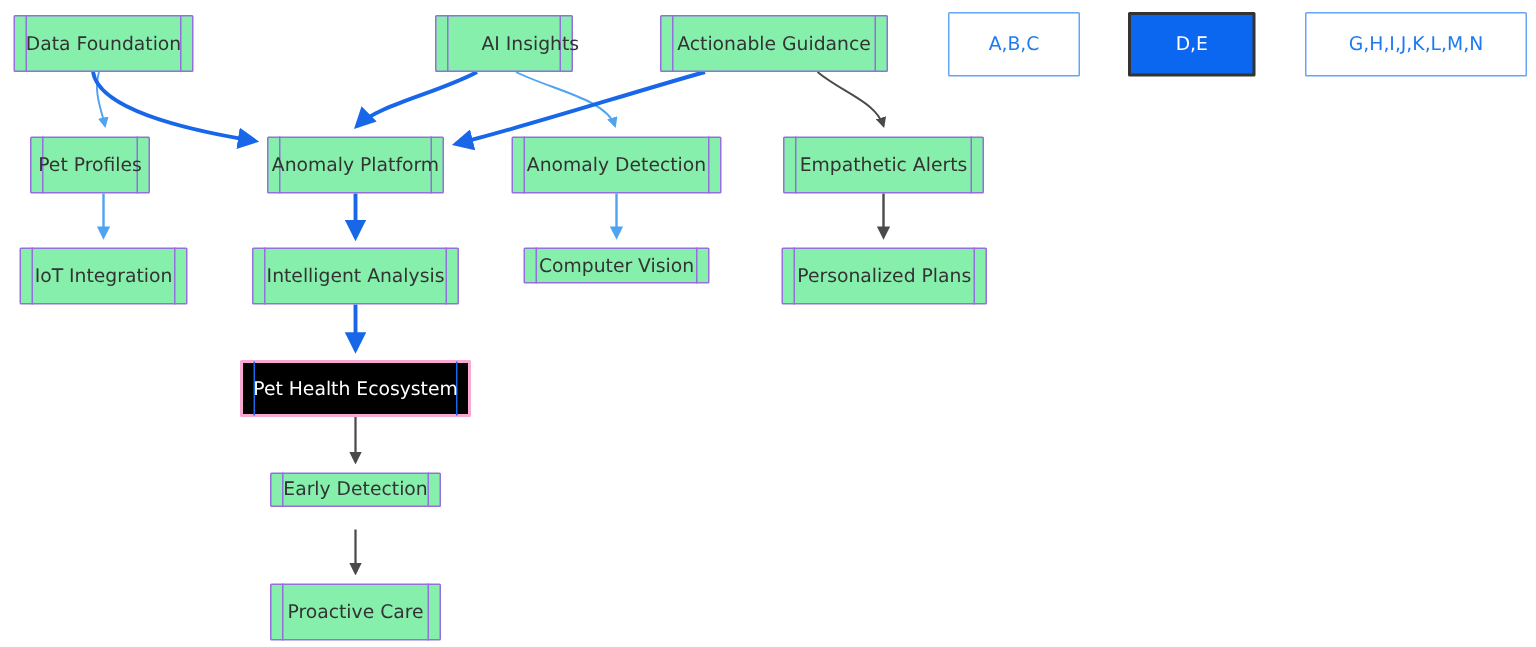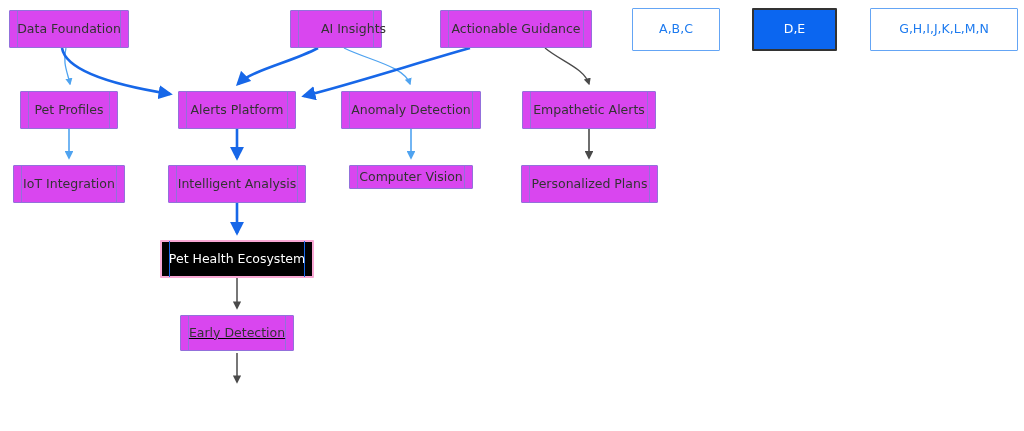--- a/index.html
+++ b/index.html
@@ -41,21 +41,21 @@
     top: 0;
     width: 1024px;
     height: 431px;
     z-index: 2;
   }
 
   
   .node {
     position: absolute;
     box-sizing: border-box;
-    background: #d946ef;
+    background: #86efac;
     border: 1px solid #9370DB;
     border-radius: 1px;
     display: flex;
     align-items: center;
     justify-content: center;
   }
   .node .node-label {
     font-size: 12.5px;
     color: #333333;
     line-height: 1;
@@ -173,26 +173,26 @@
     </div>
 
     <div class="node" style="left:290px; top:10px; width:92px; height:38px;padding-left:35px;">
       <span class="node-label">AI Insights</span>
     </div>
 
     <div class="node" style="left:440px; top:10px; width:152px; height:38px;">
       <span class="node-label">Actionable Guidance</span>
     </div>
 
-    <div class="node" style="left:20px; top:91px; width:98px; height:38px;align-items:center;">
+    <div class="node" style="left:20px; top:91px; width:80px; height:38px;align-items:center;">
       <span class="node-label">Pet Profiles</span>
     </div>
 
     <div class="node" style="left:178px; top:91px; width:118px; height:38px;">
-      <span class="node-label">Alerts Platform</span>
+      <span class="node-label">Anomaly Platform</span>
     </div>
 
     <div class="node" style="left:341px; top:91px; width:140px; height:38px;">
       <span class="node-label">Anomaly Detection</span>
     </div>
 
     <div class="node" style="left:522px; top:91px; width:134px; height:38px;">
       <span class="node-label">Empathetic Alerts</span>
     </div>
 
@@ -209,24 +209,27 @@
     </div>
 
     <div class="node" style="left:521px; top:165px; width:137px; height:38px;">
       <span class="node-label">Personalized Plans</span>
     </div>
 
     <div class="node node-highlight" style="left:160px; top:240px; width:154px; height:38px;">
       <span class="node-label">Pet Health Ecosystem</span>
     </div>
 
-    <div class="node" style="left:180px; top:315px; width:114px; height:36px;text-decoration:underline;">
+    <div class="node" style="left:180px; top:315px; width:114px; height:23px;">
       <span class="node-label">Early Detection</span>
     </div>
 
+    <div class="node" style="left:180px; top:389px; width:114px; height:38px;">
+      <span class="node-label">Proactive Care</span>
+    </div>
 
     <div class="legend-box legend-outline" style="left:632px; top:8px; width:88px; height:43px;">
       <span class="legend-label">A,B,C</span>
     </div>
 
     <div class="legend-box legend-filled" style="left:752px; top:8px; width:85px; height:43px;">
       <span class="legend-label">D,E</span>
     </div>
 
     <div class="legend-box legend-outline" style="left:870px; top:8px; width:148px; height:43px;">

